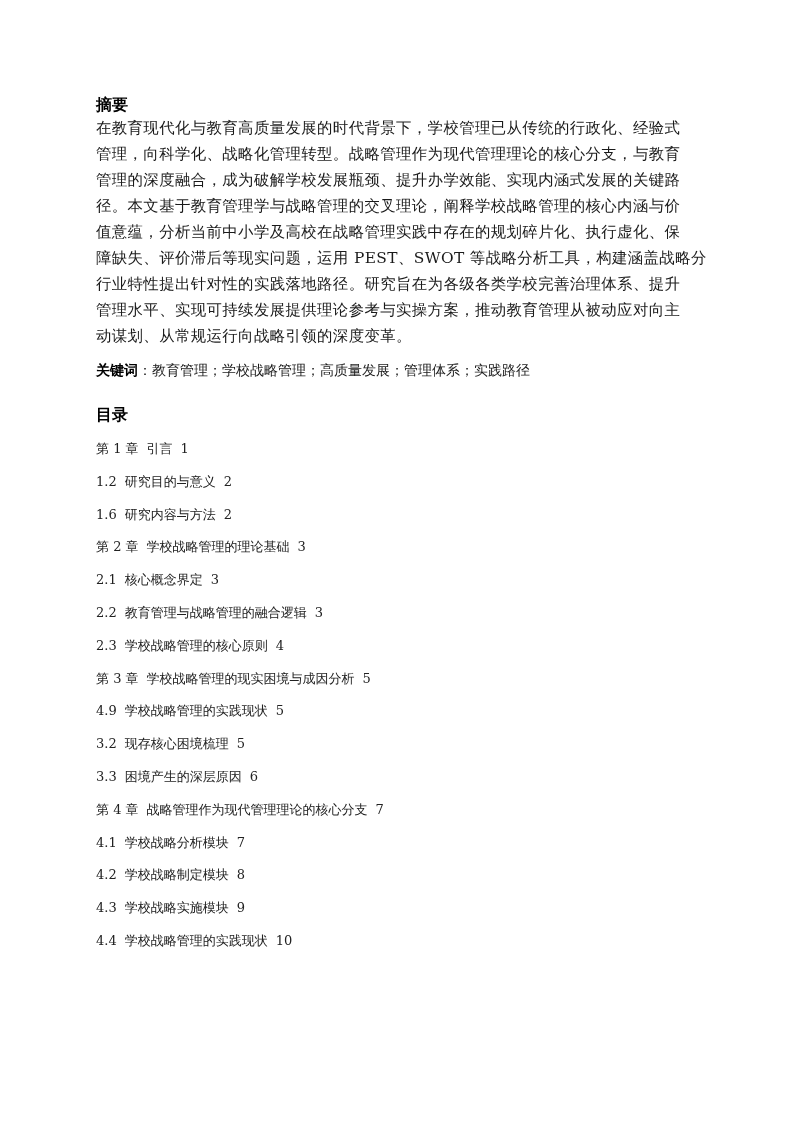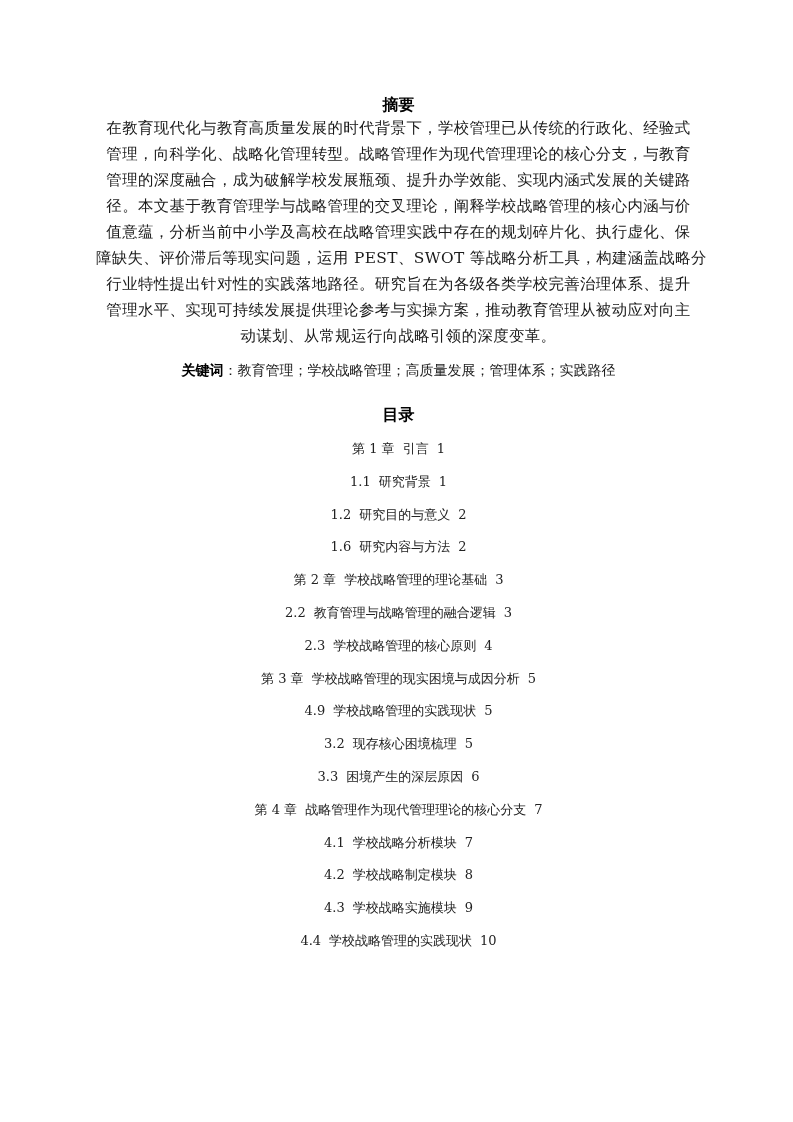--- a/index.html
+++ b/index.html
@@ -13,21 +13,20 @@
       position: relative;
       overflow: hidden;
       font-family: "DejaVu Serif", "Liberation Serif", serif;
       color: #1a1a1a;
     }
     .page {
       position: absolute;
       left: 96px;
       top: 95px;
       width: 605px;
-      text-align: center;
     }
     .heading {
       font-family: "DejaVu Sans", "Liberation Sans", sans-serif;
       font-weight: bold;
       font-size: 16px;
       line-height: 20px;
       height: 20px;
       margin: 0;
       color: #000;
     }
@@ -90,24 +89,24 @@
     </div>
     <div class="keywords">
       <span class="kw-label">关键词</span><span>：</span><span>教育管理；学校战略管理；高质量发展；管理体系；实践路径</span>
     </div>
   </section>
 
   <section class="toc-heading">
     <h2 class="heading">目录</h2>
     <ul class="toc-list">
       <li class="toc-item"><span class="toc-num">第 1 章</span><span>引言</span><span class="toc-page">1</span></li>
-      <li class="toc-item"><span class="toc-num">1.1</span><span>研究背景</span><span class="toc-page">1</span></li>
       <li class="toc-item"><span class="toc-num">1.2</span><span>研究目的与意义</span><span class="toc-page">2</span></li>
       <li class="toc-item"><span class="toc-num">1.6</span><span>研究内容与方法</span><span class="toc-page">2</span></li>
       <li class="toc-item"><span class="toc-num">第 2 章</span><span>学校战略管理的理论基础</span><span class="toc-page">3</span></li>
+      <li class="toc-item"><span class="toc-num">2.1</span><span>核心概念界定</span><span class="toc-page">3</span></li>
       <li class="toc-item"><span class="toc-num">2.2</span><span>教育管理与战略管理的融合逻辑</span><span class="toc-page">3</span></li>
       <li class="toc-item"><span class="toc-num">2.3</span><span>学校战略管理的核心原则</span><span class="toc-page">4</span></li>
       <li class="toc-item"><span class="toc-num">第 3 章</span><span>学校战略管理的现实困境与成因分析</span><span class="toc-page">5</span></li>
       <li class="toc-item"><span class="toc-num">4.9</span><span>学校战略管理的实践现状</span><span class="toc-page">5</span></li>
       <li class="toc-item"><span class="toc-num">3.2</span><span>现存核心困境梳理</span><span class="toc-page">5</span></li>
       <li class="toc-item"><span class="toc-num">3.3</span><span>困境产生的深层原因</span><span class="toc-page">6</span></li>
       <li class="toc-item"><span class="toc-num">第 4 章</span><span>战略管理作为现代管理理论的核心分支</span><span class="toc-page">7</span></li>
       <li class="toc-item"><span class="toc-num">4.1</span><span>学校战略分析模块</span><span class="toc-page">7</span></li>
       <li class="toc-item"><span class="toc-num">4.2</span><span>学校战略制定模块</span><span class="toc-page">8</span></li>
       <li class="toc-item"><span class="toc-num">4.3</span><span>学校战略实施模块</span><span class="toc-page">9</span></li>

